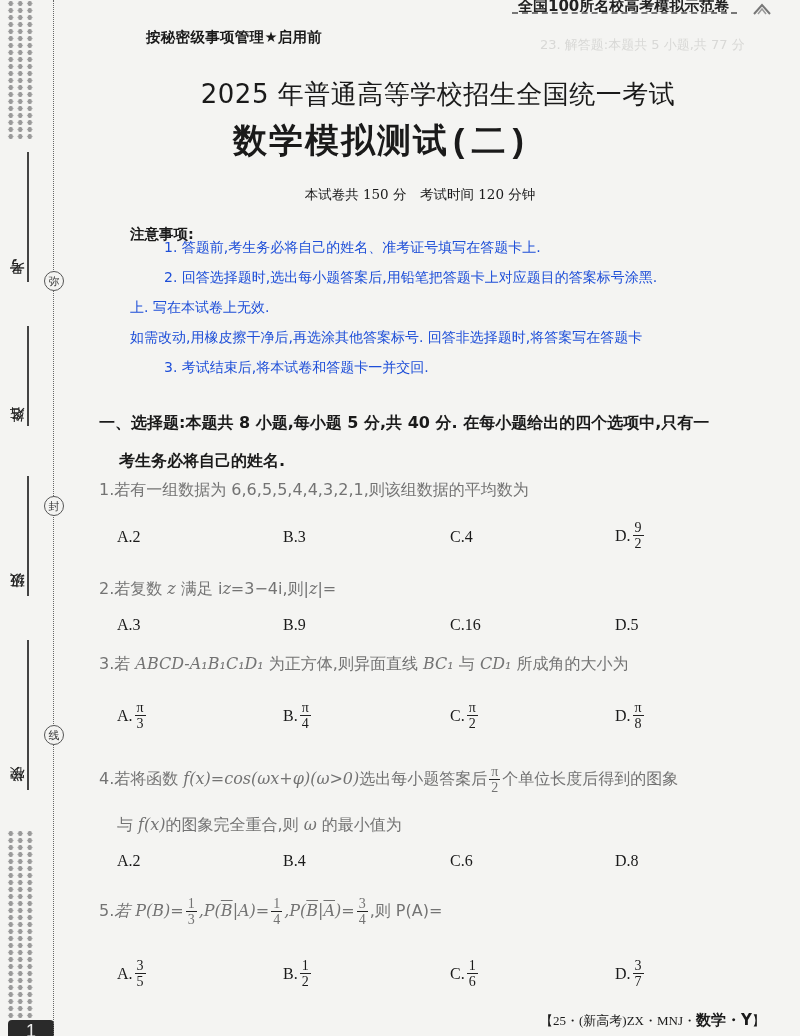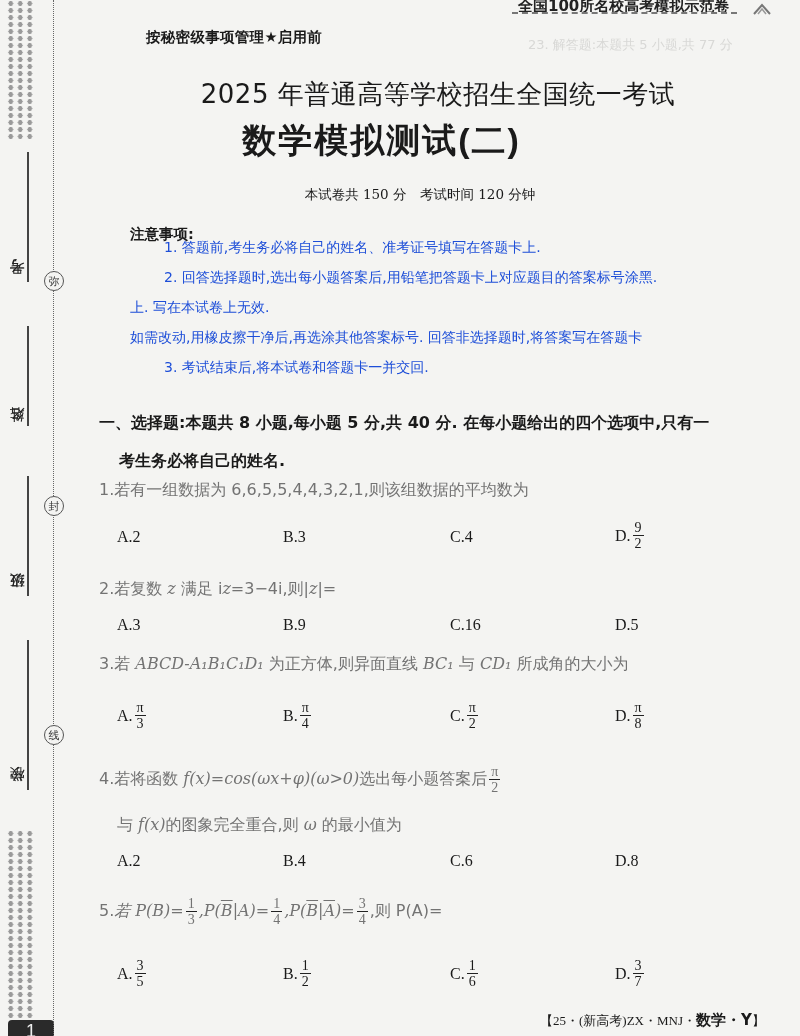--- a/index.html
+++ b/index.html
@@ -24,21 +24,21 @@
 
   
   .secret { position: absolute; left: 98px; top: 28px; font-family: "DejaVu Sans", sans-serif; font-weight: bold; font-size: 14.5px; letter-spacing: 0.3px; margin-left: 48px; }
   .series { position: absolute; left: 512px; top: 0; font-family: "DejaVu Sans", sans-serif; font-size: 15px; font-weight: bold; color: #222;
     padding: 0 8px 1px 6px; border-bottom: 2px dashed #777; line-height: 13px; height: 14px; overflow: hidden; }
   .series-arrow { position: absolute; left: 752px; top: 2px; width: 20px; height: 14px; }
 
   .exam-title { position: absolute; left: 0; width: 800px; top: 77px; text-align: center; font-size: 26px; letter-spacing: 0.5px;
     font-family: "DejaVu Sans", sans-serif; padding-left: 76px; }
   .paper-title { position: absolute; left: 0; width: 723px; top: 118px; text-align: center; font-size: 34px; font-weight: bold;
-    font-family: Liberation Sans, sans-serif; padding-left: 40px; letter-spacing: 2px; }
+    font-family: Liberation Mono, monospace; padding-left: 40px; letter-spacing: 2px; }
   .meta { position: absolute; left: 0; width: 800px; top: 186px; text-align: center; font-size: 13.5px; padding-left: 40px; }
 
   .notice-title { position: absolute; left: 130px; top: 210px; font-family: "DejaVu Sans", sans-serif; font-weight: bold; font-size: 14.5px; margin-top: 15px; }
   .notice { position: absolute; left: 130px; width: 640px; font-family: "DejaVu Sans", sans-serif; font-size: 14px; line-height: 30px; color: #1d4ed8; }
   .notice p { margin: 0; }
   .notice .indent { text-indent: 34px; }
 
   .section { position: absolute; left: 99px; width: 680px; top: 404px; font-family: "DejaVu Sans", sans-serif; font-weight: bold; font-size: 16px;
     line-height: 38px; }
   .section .l2 { padding-left: 20px; }
@@ -74,21 +74,21 @@
   <div class="bind-line" style="top:640px;height:150px"></div>
   <div class="bind-label" style="top:790px">学校</div>
   <div class="dots bottom"></div>
   <div class="page-tab">1</div>
 </div>
 <div class="cut-line"></div>
 <div class="seal" style="top:271px">弥</div>
 <div class="seal" style="top:496px">封</div>
 <div class="seal" style="top:725px">线</div>
 
-<div class="ghost" style="left:528px;top:36px">23. 解答题:本题共 5 小题,共 77 分</div>
+<div class="ghost" style="left:540px;top:36px">23. 解答题:本题共 5 小题,共 77 分</div>
 
 <div class="secret">按秘密级事项管理★启用前</div>
 <div class="series">全国100所名校高考模拟示范卷</div>
 <svg class="series-arrow" viewBox="0 0 20 14">
   <polyline points="2,12 10,3 18,12" fill="none" stroke="#777" stroke-width="2"></polyline>
   <polyline points="6,12 10,7 14,12" fill="none" stroke="#999" stroke-width="1.5"></polyline>
 </svg>
 
 <div class="exam-title">2025 年普通高等学校招生全国统一考试</div>
 <div class="paper-title">数学模拟测试(二)</div>
@@ -186,21 +186,21 @@
         <span class="num">π</span>
         <span>8</span>
       </span>
     </div>
 </div>
 
 <div class="q" style="top:764px">
   <span>4.</span><span>若将函数 </span><span class="it">f(x)=cos(ωx+φ)(ω&gt;0)</span><span>选出每小题答案后</span><span class="frac">
       <span class="num">π</span>
       <span>2</span>
-    </span>
+    </span><span>个单位长度后得到的图象</span>
 </div>
 <div class="q" style="top:815px;left:117px">
   <span>与 </span><span class="it">f(x)</span><span>的图象完全重合,则 </span><span class="it">ω</span><span> 的最小值为</span>
 </div>
 <div class="opts" style="top:852px">
   <div class="opt">
       <span>A.</span>
       <span>2</span>
     </div>
   <div class="opt">

